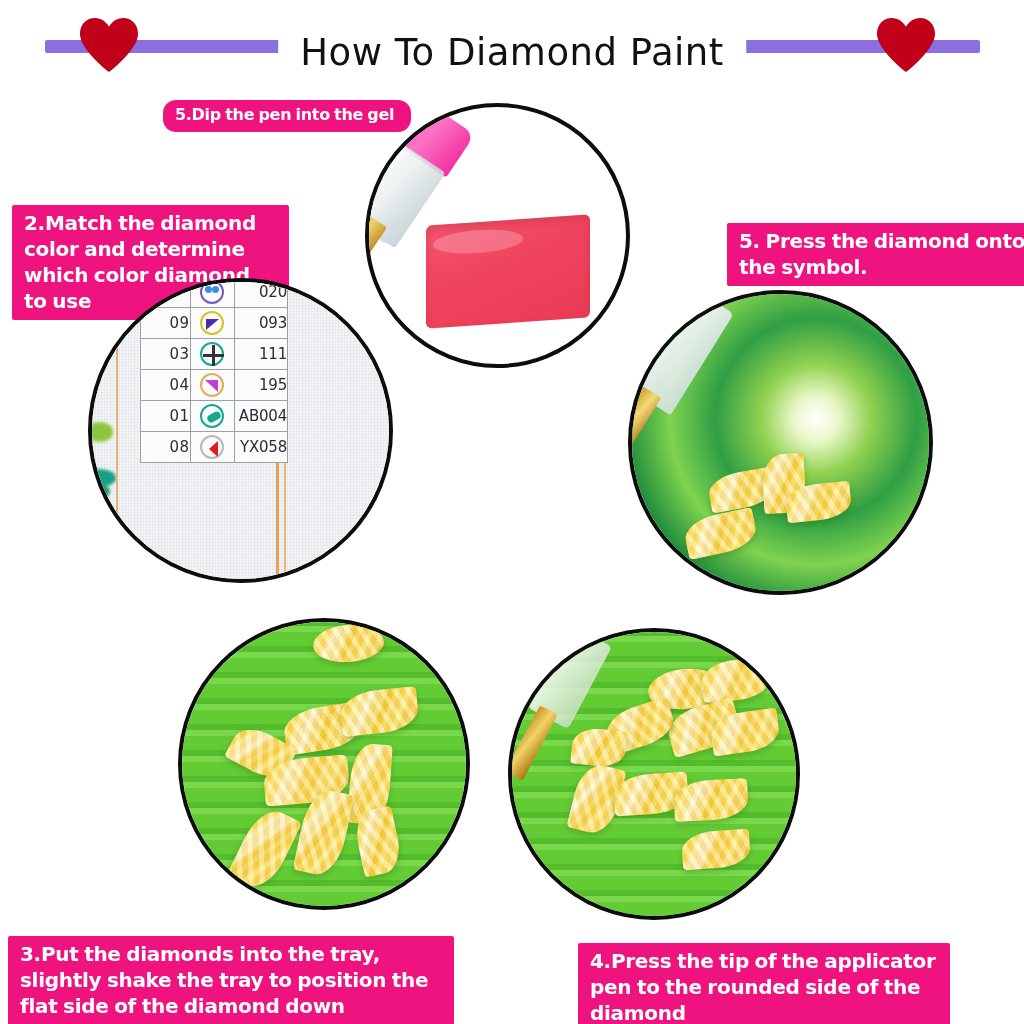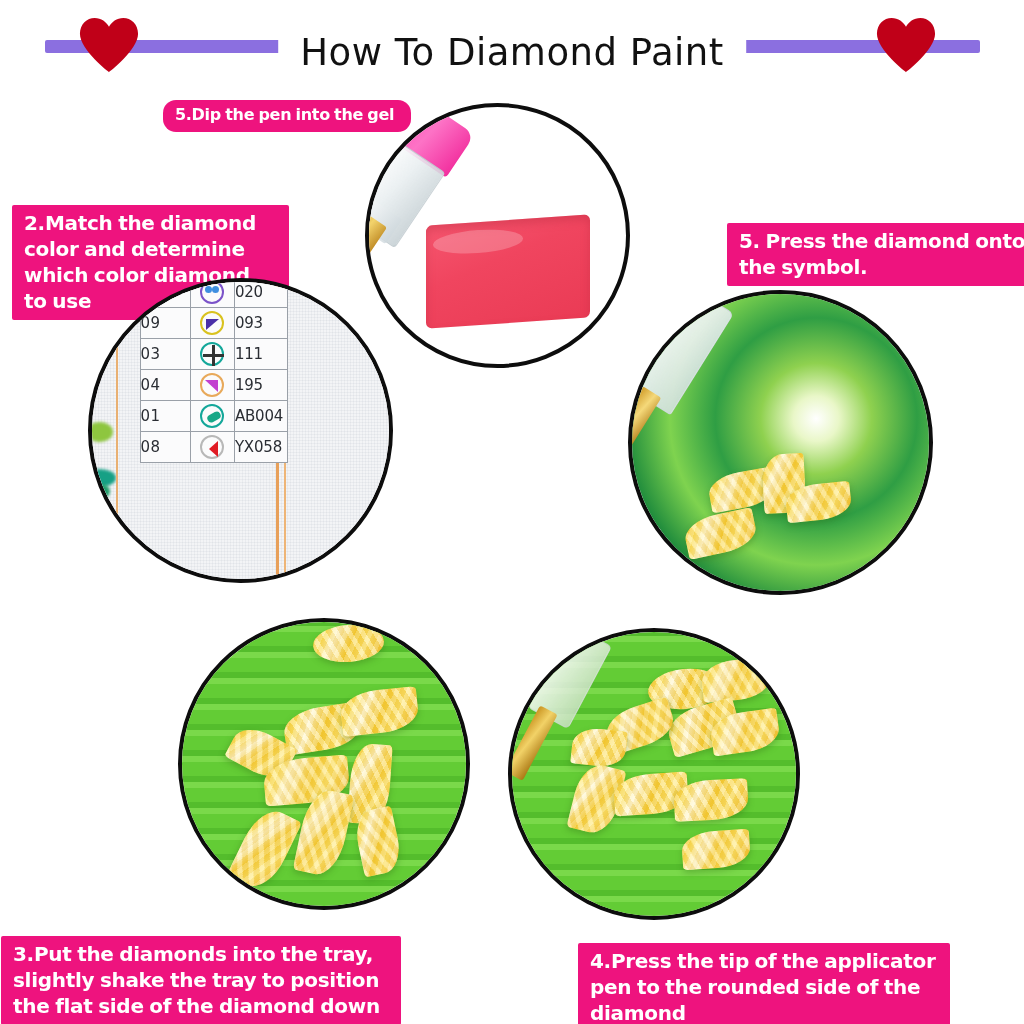--- a/index.html
+++ b/index.html
@@ -36,21 +36,21 @@
     font-family:"DejaVu Sans", sans-serif;
     font-weight:700;font-size:20px;line-height:1.30;
     padding:5px 12px 6px 12px;
     box-sizing:border-box;
     letter-spacing:-.3px;
     word-spacing:-1px;
   }
   .lbl1{left:163px;top:100px;width:248px;border-radius:13px;font-size:16px;}
   .lbl2{left:12px;top:205px;width:277px;}
   .lbl5{left:727px;top:223px;width:329px;}
-  .lbl3{left:1px;top:936px;width:400px;}
+  .lbl3{left:8px;top:936px;width:446px;}
   .lbl4{left:578px;top:943px;width:372px;}
 
   
   .circle{
     position:absolute;border-radius:50%;
     border:4px solid #0d0d0d;
     overflow:hidden;box-sizing:border-box;
     background:#fff;
   }
   .c1{left:365px;top:103px;width:265px;height:265px;}
@@ -117,21 +117,21 @@
 
   table.legend{
     position:absolute;left:16%;top:-2%;width:50%;
     border-collapse:collapse;
     font-family:"DejaVu Sans", sans-serif;
   }
   table.legend td{
     border:1px solid #9aa0a8;
     height:30px;
     font-size:15px;color:#2a2d33;
-    text-align:left;vertical-align:middle;
+    text-align:right;vertical-align:middle;
     background:#fbfbfc;
     padding:0;
   }
   td.c-num{width:34%;font-weight:400;letter-spacing:.5px;}
   td.c-sym{width:30%;}
   td.c-code{width:36%;font-size:14px;letter-spacing:-.2px;}
   .symwrap{display:flex;align-items:center;justify-content:center;height:26px;}
   .sym{width:24px;height:24px;border-radius:50%;position:relative;box-sizing:border-box;}
 
   

